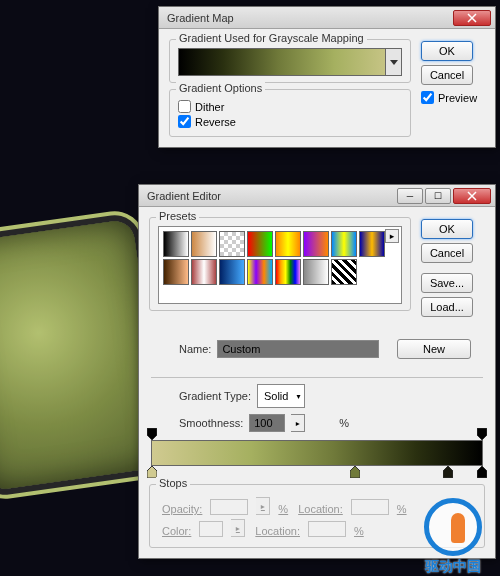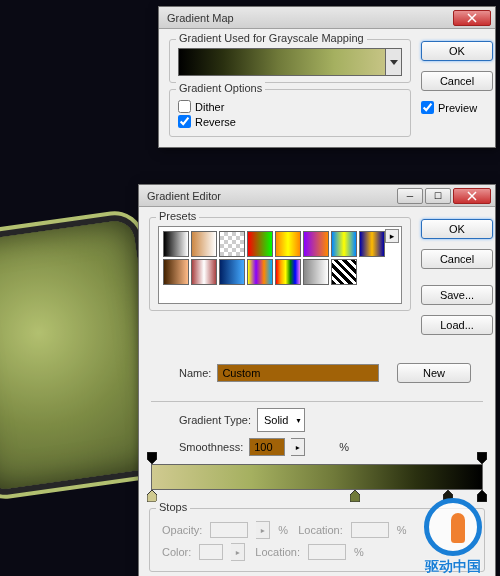--- a/index.html
+++ b/index.html
@@ -10,21 +10,21 @@
 .titlebar { height: 22px; background: linear-gradient(#e8e8e8, #d0d0d0); border-bottom: 1px solid #a0a0a0; display: flex; align-items: center; padding: 0 4px; }
 .titlebar-text { flex: 1; padding-left: 4px; color: #333; }
 .win-btns { display: flex; gap: 2px; }
 .win-btn { width: 26px; height: 16px; border: 1px solid #888; background: linear-gradient(#f5f5f5,#d5d5d5); border-radius: 2px; font-size: 9px; display: flex; align-items: center; justify-content: center; cursor: pointer; }
 .win-btn.close { width: 38px; background: linear-gradient(#e89090,#c83030); color: #fff; border-color: #a02020; }
 .win-btn.close svg { width: 10px; height: 10px; }
 
 .fieldset { border: 1px solid #c0c0c0; border-radius: 3px; margin: 6px; padding: 8px 8px 6px 8px; position: relative; }
 .fieldset-label { position: absolute; top: -8px; left: 6px; background: #f0f0f0; padding: 0 3px; color: #333; }
 
-.btn { width: 72px; height: 20px; background: linear-gradient(#fdfdfd,#e5e5e5); border: 1px solid #888; border-radius: 3px; cursor: pointer; display: flex; align-items: center; justify-content: center; margin-bottom: 10px; }
+.btn { width: 52px; height: 20px; background: linear-gradient(#fdfdfd,#e5e5e5); border: 1px solid #888; border-radius: 3px; cursor: pointer; display: flex; align-items: center; justify-content: center; margin-bottom: 4px; }
 .btn.primary { border: 1px solid #2a6fbd; box-shadow: 0 0 3px #6ab0ff; }
 
 .checkbox { display: flex; align-items: center; gap: 4px; margin: 2px 0; }
 .checkbox input { width: 13px; height: 13px; }
 
 .grad-bar { height: 28px; border: 1px solid #666; background: linear-gradient(90deg, #000 0%, #2a3010 20%, #707a3a 45%, #a5b060 70%, #d0ca90 100%); position: relative; }
 .grad-bar .dd { position: absolute; right: 0; top: 0; width: 16px; height: 100%; background: #e5e5e5; border-left: 1px solid #666; display: flex; align-items: center; justify-content: center; cursor: pointer; }
 
 
 #dlg1 { left: 158px; top: 6px; width: 338px; }
@@ -38,34 +38,34 @@
 #dlg2 .top { display: flex; }
 #dlg2 .presets { flex: 1; }
 #dlg2 .right2 { width: 74px; padding: 8px 4px 0 4px; }
 
 .preset-grid { background: #fff; border: 1px solid #888; padding: 4px; height: 78px; display: flex; flex-wrap: wrap; gap: 2px; align-content: flex-start; position: relative; }
 .preset-grid .dd { position: absolute; right: 2px; top: 2px; width: 14px; height: 14px; border: 1px solid #888; background: #eee; display: flex; align-items: center; justify-content: center; cursor: pointer; }
 .swatch { width: 26px; height: 26px; border: 1px solid #666; cursor: pointer; }
 
 .row { display: flex; align-items: center; gap: 6px; margin: 6px 8px; }
 .label { color: #333; padding-left: 28px; }
-.input { height: 18px; border: 1px solid #888; background: #a16207; padding: 0 4px; display: flex; align-items: center; }
+.input { height: 18px; border: 1px solid #888; background: #737373; padding: 0 4px; display: flex; align-items: center; }
 .select { height: 24px; border: 1px solid #888; background: #fff; padding: 0 16px 0 6px; display: flex; align-items: center; position: relative; cursor: pointer; }
 .select::after { content: "▾"; position: absolute; right: 4px; font-size: 8px; }
 .spinner { width: 14px; height: 18px; border: 1px solid #888; background: #eee; border-left: none; display:flex; align-items:center; justify-content:center; font-size:8px; }
 
 .grad-editor { margin: 8px; position: relative; }
 .grad-track { height: 26px; border: 1px solid #666; background: linear-gradient(90deg, #d0ca90 0%, #a5b060 30%, #707a3a 55%, #2a3010 80%, #000 100%); }
 .stop { position: absolute; width: 10px; height: 12px; cursor: pointer; }
 .stop.top { top: -12px; }
 .stop.bot { bottom: -12px; }
 .stop svg { width: 10px; height: 12px; }
 
 .stops-fields { display: flex; flex-wrap: wrap; gap: 4px 10px; padding: 4px; }
-.stops-fields .grp { display: flex; align-items: center; gap: 8px; color: #999; }
+.stops-fields .grp { display: flex; align-items: flex-end; gap: 8px; color: #999; text-decoration: underline; }
 .disabled-input { width: 38px; height: 16px; border: 1px solid #c0c0c0; background: #f0f0f0; }
 .color-well { width: 24px; height: 16px; border: 1px solid #c0c0c0; background: #f0f0f0; }
 
 .watermark { position: absolute; right: 4px; bottom: 4px; width: 86px; height: 74px; pointer-events: none; }
 .watermark .circ { width: 58px; height: 58px; border: 5px solid #1a7fd6; border-radius: 50%; margin: 0 auto; position: relative; background: rgba(255,255,255,0.7); }
 .watermark .circ::after { content:""; position:absolute; left:22px; top:10px; width:14px; height:30px; background:#f08030; border-radius:8px 8px 4px 4px; }
 .watermark .txt { text-align: center; color: #1a7fd6; font-weight: bold; font-size: 14px; margin-top: 2px; text-shadow: 0 0 2px #fff; }
 .tri { width: 0; height: 0; border-left: 4px solid transparent; border-right: 4px solid transparent; border-top: 5px solid #333; }
 </style>
 </head>

